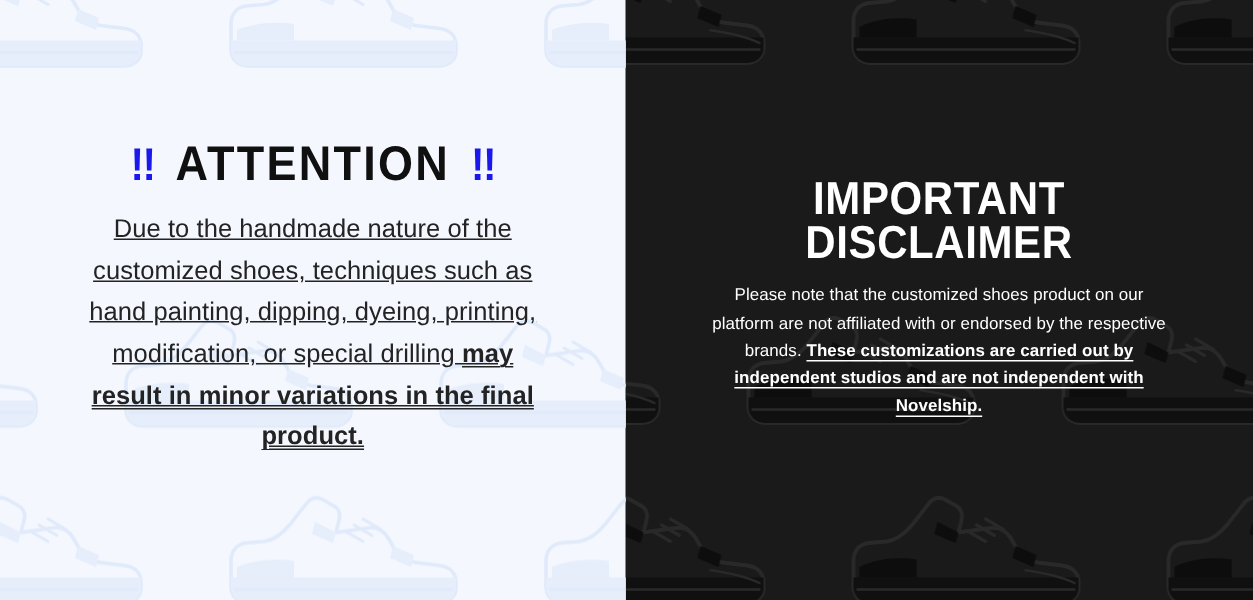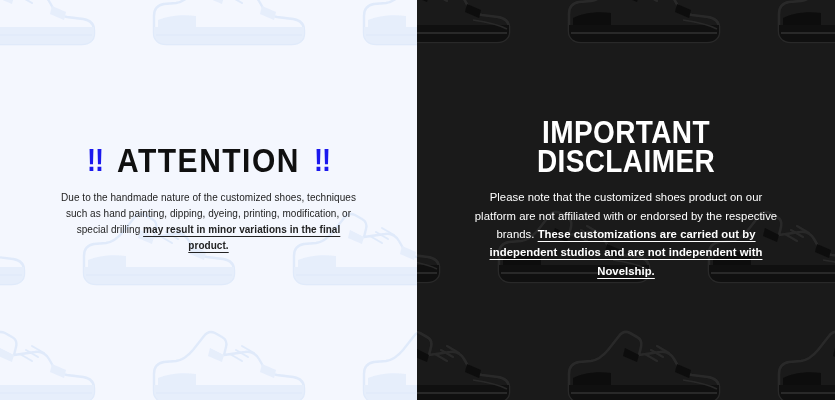--- a/index.html
+++ b/index.html
@@ -84,24 +84,25 @@
     font-weight: 700;
     letter-spacing: 0.4px;
     color: #ffffff;
     transform: scaleY(1.1);
   }
   .heading-right span { display: block; }
 
   
   .body-left {
     margin: 0;
-    font-size: 10px;
+    font-size: 17px;
     line-height: 1.62;
     color: #232323;
     letter-spacing: 0.05px;
+    text-decoration: underline;
   }
   .body-right {
     margin: 0;
     font-size: 11.3px;
     line-height: 1.62;
     color: #ffffff;
     letter-spacing: 0.05px;
     font-weight: 500;
   }
   .emph {

